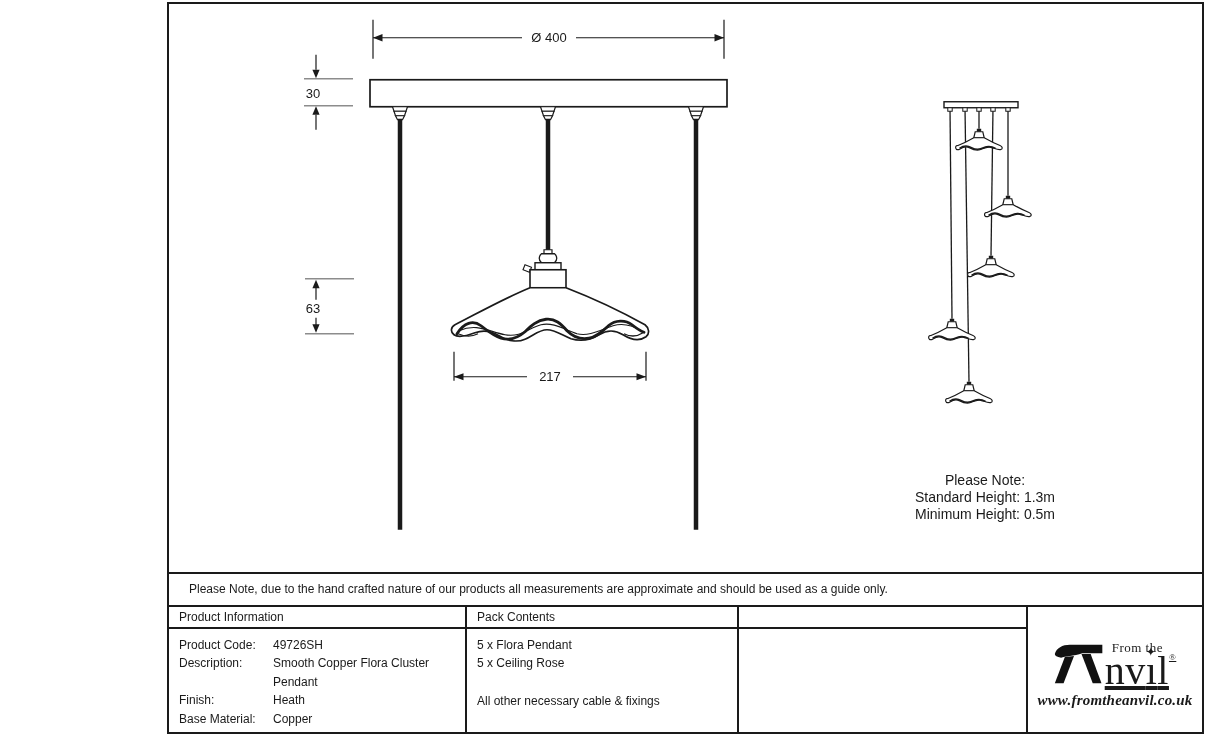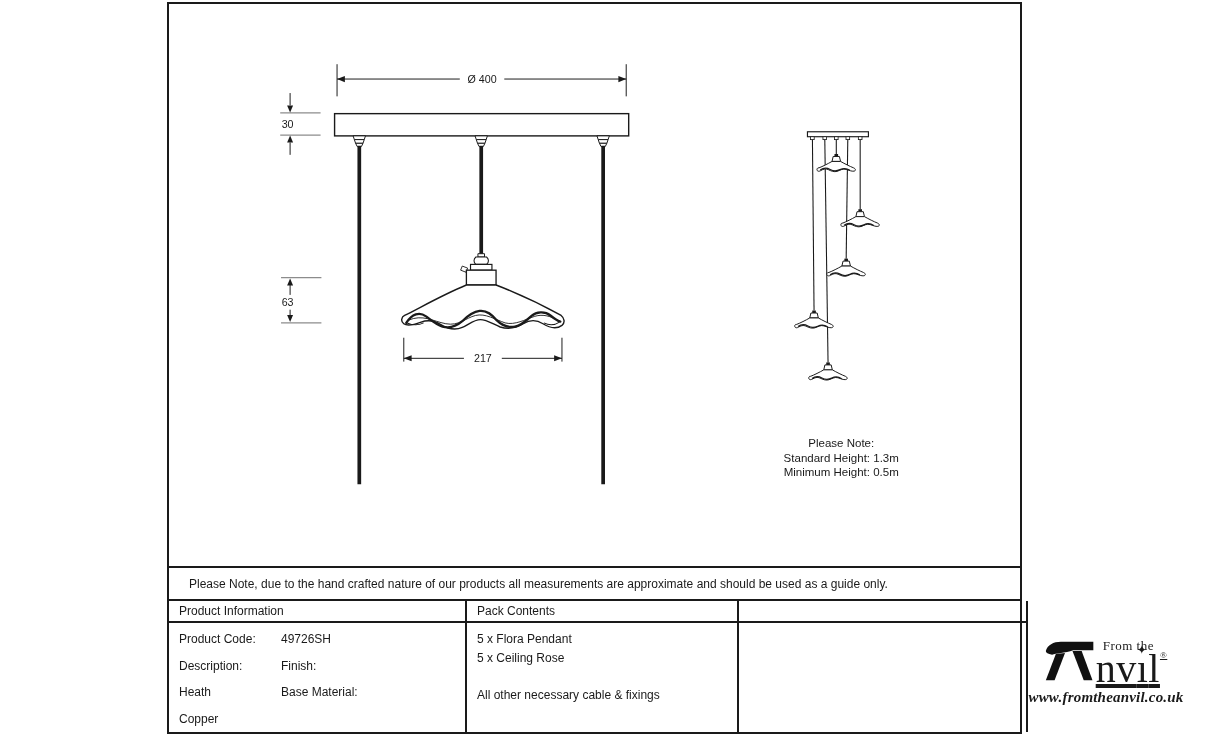--- a/index.html
+++ b/index.html
@@ -1,34 +1,34 @@
 <!DOCTYPE html>
 <html><head>
 <meta charset="utf-8">
 <style>
   html,body{margin:0;padding:0;background:#ffffff;}
   body{width:1214px;height:737px;position:relative;font-family:"Liberation Sans",sans-serif;color:#1a1a1a;
        -webkit-font-smoothing:antialiased;}
-  .frame{position:absolute;left:167px;top:2px;width:855px;height:732px;border:2px solid #1a1a1a;
+  .frame{position:absolute;left:167px;top:2px;width:1037px;height:732px;border:2px solid #1a1a1a;
          box-sizing:border-box;display:flex;flex-direction:column;background:#fff;}
   .drawing-area{flex:1 1 auto;position:relative;overflow:hidden;}
   .drawing-area svg{position:absolute;left:0;top:0;width:100%;height:100%;}
   svg text{font-family:"Liberation Sans",sans-serif;fill:#1a1a1a;}
 
   .note-row{flex:0 0 33px;border-top:2px solid #1a1a1a;display:flex;align-items:center;
             padding-left:20px;font-size:12px;box-sizing:border-box;}
 
   .spec-table{flex:0 0 127px;border-top:2px solid #1a1a1a;display:grid;
               grid-template-columns:298px 272px 289px 1fr;box-sizing:border-box;}
   .spec-col{border-right:2px solid #1a1a1a;display:flex;flex-direction:column;box-sizing:border-box;min-width:0;}
   .spec-col .th{flex:0 0 22px;border-bottom:2px solid #1a1a1a;display:flex;align-items:center;
                 padding-left:10px;font-size:12px;box-sizing:border-box;}
   .spec-col .td{flex:1 1 auto;padding:7px 8px 4px 10px;font-size:12px;line-height:18.5px;box-sizing:border-box;}
 
-  .pi-grid{display:grid;grid-template-columns:94px 1fr;column-gap:0;gap:8px;}
+  .pi-grid{display:grid;grid-template-columns:94px 1fr;column-gap:0;}
   .pi-grid .v{padding-right:6px;}
 
   .pack-item-3{margin-top:19px;}
 
   .logo-cell{display:flex;align-items:center;justify-content:center;box-sizing:border-box;}
   .logo{width:156px;text-align:center;}
   .logo-row{display:flex;align-items:flex-end;justify-content:center;}
   .anvil-glyph{width:50px;height:44px;flex:0 0 auto;margin-right:1px;}
   .logo-right{display:flex;flex-direction:column;align-items:flex-start;margin-top:11px;}
   .from-the{font-family:"Liberation Serif",serif;font-size:13px;letter-spacing:.5px;margin:0 0 1px 7px;}
@@ -190,20 +190,21 @@
 
   <div class="spec-table">
 
     <div class="spec-col">
       <div class="th">Product Information</div>
       <div class="td">
         <div class="pi-grid">
           <span>Product Code:</span>
           <span class="v">49726SH</span>
           <span>Description:</span>
+          <span class="v">Smooth Copper Flora Cluster Pendant</span>
           <span>Finish:</span>
           <span class="v">Heath</span>
           <span>Base Material:</span>
           <span class="v">Copper</span>
         </div>
       </div>
     </div>
 
     <div class="spec-col">
       <div class="th">Pack Contents</div>

